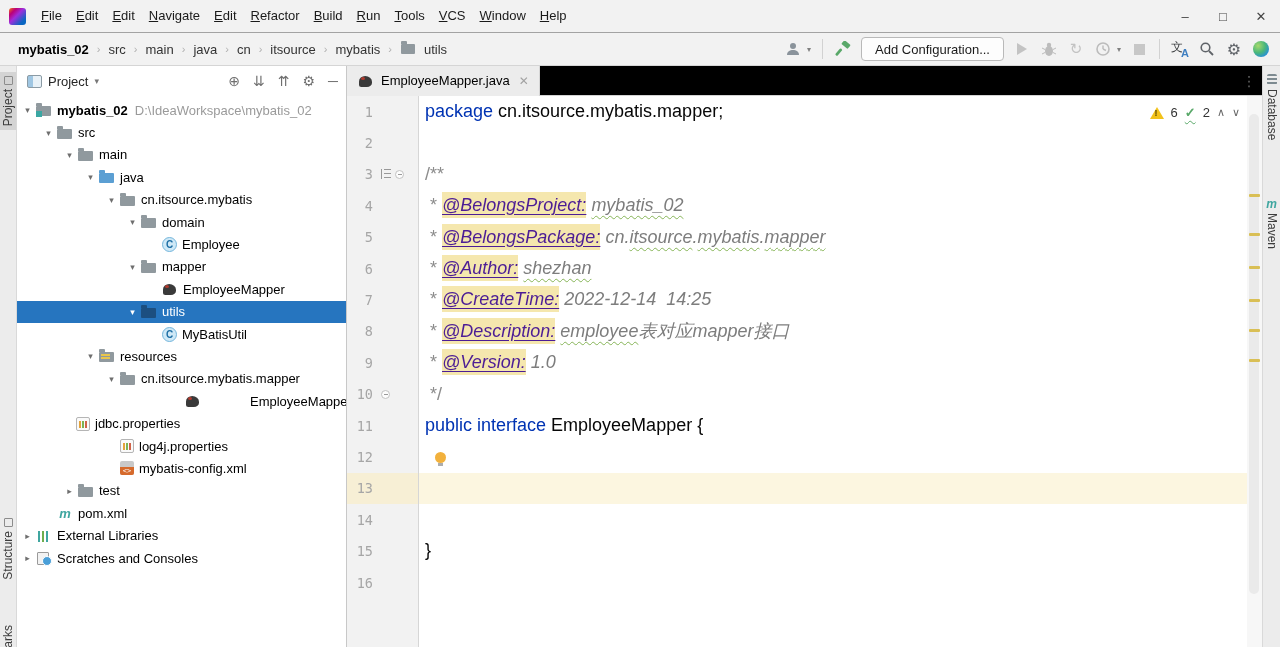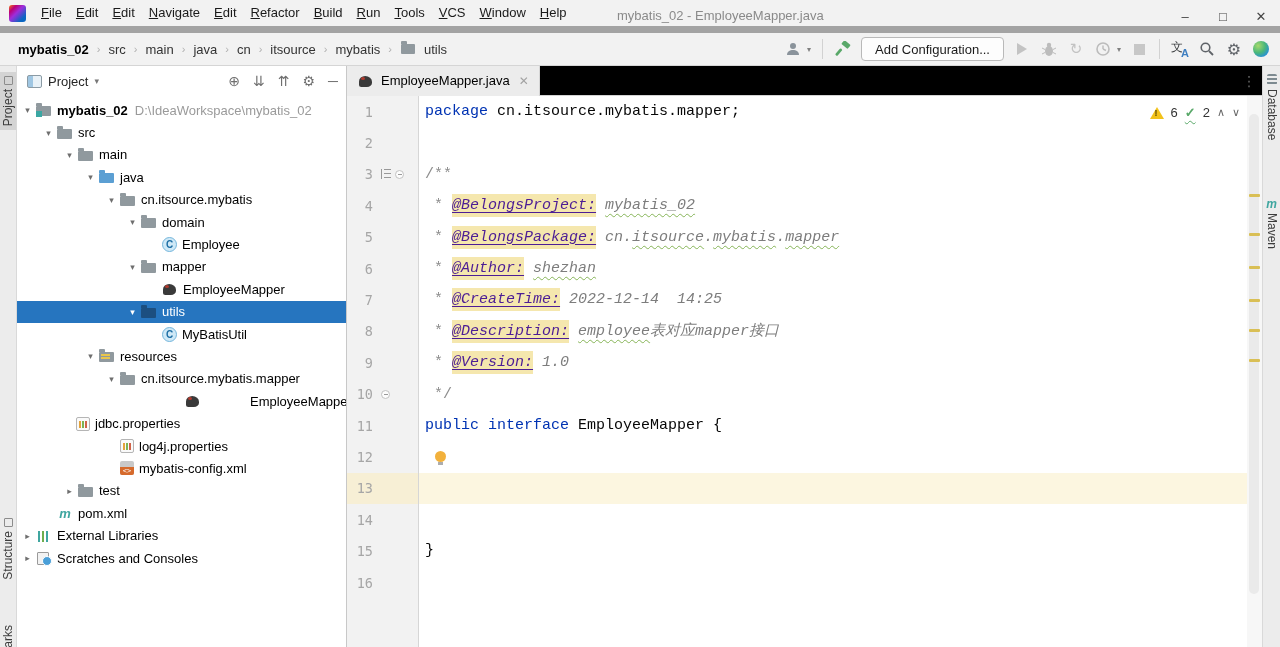--- a/index.html
+++ b/index.html
@@ -2,21 +2,21 @@
 <html><head>
 <meta charset="utf-8">
 <style>
   * { margin:0; padding:0; box-sizing:border-box; }
   html,body { width:1280px; height:647px; overflow:hidden; }
   body { font-family:"Liberation Sans", sans-serif; font-size:13px; color:#1f1f1f; background:#fff; }
 
   #app { width:1280px; height:647px; display:flex; flex-direction:column; }
 
   
-  .titlebar { height:33px; background:#f2f2f2; border-bottom:7px solid #a3a3a3; display:flex; align-items:center; position:relative; flex:none; }
+  .titlebar { height:33px; background:#f2f2f2; border-bottom:1px solid #a3a3a3; display:flex; align-items:center; position:relative; flex:none; }
   .logo { width:17px; height:17px; margin:0 8px 0 9px; border-radius:3px;
           background:linear-gradient(135deg,#f97a12 0%,#b07,#9f2ddb 45%,#0a66c2 80%); flex:none; }
   .menubar { display:flex; align-items:center; }
   .menu-item { padding:0 7px; line-height:32px; color:#1a1a1a; cursor:default; }
   .menu-item::first-letter { text-decoration:underline; }
   .win-title { position:absolute; left:617px; top:0; line-height:32px; color:#8a8a8a; }
   .win-controls { position:absolute; right:0; top:0; height:32px; display:flex; }
   .win-btn { width:38px; height:32px; display:flex; align-items:center; justify-content:center; color:#444; font-size:13px; }
 
   
@@ -105,21 +105,21 @@
   .tab-more { position:absolute; right:6px; top:0; line-height:30px; color:#666; font-size:14px; }
 
   .editor-body { flex:1; position:relative; overflow:hidden; display:flex; flex-direction:column; background:#fff; }
   .line { display:flex; height:31.4px; flex:none; }
   .gutter-cell { width:72px; flex:none; background:#f2f2f2; border-right:1px solid #d6d6d6; display:flex; align-items:center; }
   .lnum { width:26px; text-align:right; color:#a6a6a6; font-family:"DejaVu Sans Mono",monospace; font-size:13.5px; flex:none; }
   .gut-extra { display:flex; align-items:center; gap:4px; margin-left:8px; }
   .list-ic { width:10px; height:10px; border-left:1.5px solid #989898; padding-left:2px; background:repeating-linear-gradient(#989898 0 1.5px, transparent 1.5px 4px); background-clip:content-box; }
   .fold-ic { width:9px; height:9px; border:1px solid #c2c2c2; border-radius:50%; position:relative; background:#fdfdfd; }
   .fold-ic::after { content:''; position:absolute; left:2px; top:3.5px; width:3.5px; height:1px; background:#9a9a9a; }
-  .code-cell { flex:1; font-family:Liberation Mono, monospace; font-size:15px; line-height:31.4px; white-space:pre; padding-left:6px; color:#070707; position:relative; min-width:0; }
+  .code-cell { flex:1; font-family:Liberation Sans, sans-serif; font-size:18px; line-height:31.4px; white-space:pre; padding-left:6px; color:#070707; position:relative; min-width:0; }
   .line.current .gutter-cell { background:#f7efd5; }
   .line.current .code-cell { background:#fcf6e0; }
   .kw { color:#0033b3; }
   .pl { color:#070707; }
   .doc { color:#8c8c8c; }
   .tag { color:#4c1d95; font-style:italic; background:#f5e7ae; text-decoration:underline; text-underline-offset:3px; padding:3px 0; }
   .val { color:#7d7d7d; font-style:italic; }
   .typo { text-decoration:underline; text-decoration-style:wavy; text-decoration-color:#86b457; text-decoration-thickness:1px; text-underline-offset:4px; }
   .bulb { display:inline-block; width:11px; height:11px; border-radius:50%; background:#f2b13c; position:relative; margin:0 6px 0 10px; vertical-align:middle; }
   .bulb::after { content:''; position:absolute; left:3px; bottom:-3px; width:5px; height:3px; background:#adadad; }
@@ -150,21 +150,20 @@
         <span class="menu-item">Navigate</span>
         <span class="menu-item">Edit</span>
         <span class="menu-item">Refactor</span>
         <span class="menu-item">Build</span>
         <span class="menu-item">Run</span>
         <span class="menu-item">Tools</span>
         <span class="menu-item">VCS</span>
         <span class="menu-item">Window</span>
         <span class="menu-item">Help</span>
       </nav>
-    <div class="win-title">mybatis_02 - EmployeeMapper.java</div>
     <div class="win-controls">
       <div class="win-btn">–</div>
       <div class="win-btn">□</div>
       <div class="win-btn">✕</div>
     </div>
   </div>
 
   <div class="toolbar">
     <div class="breadcrumbs">
         <span class="crumb root">mybatis_02</span>

